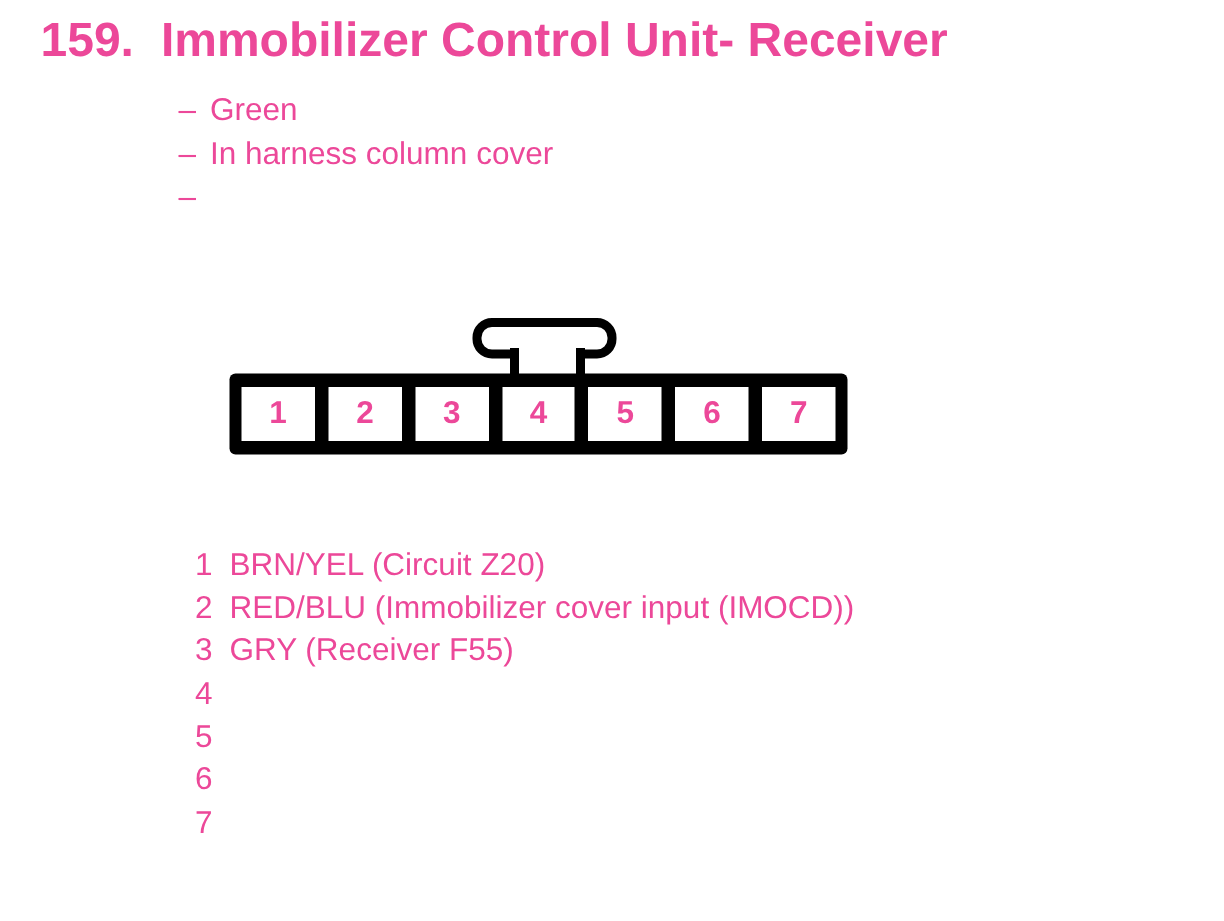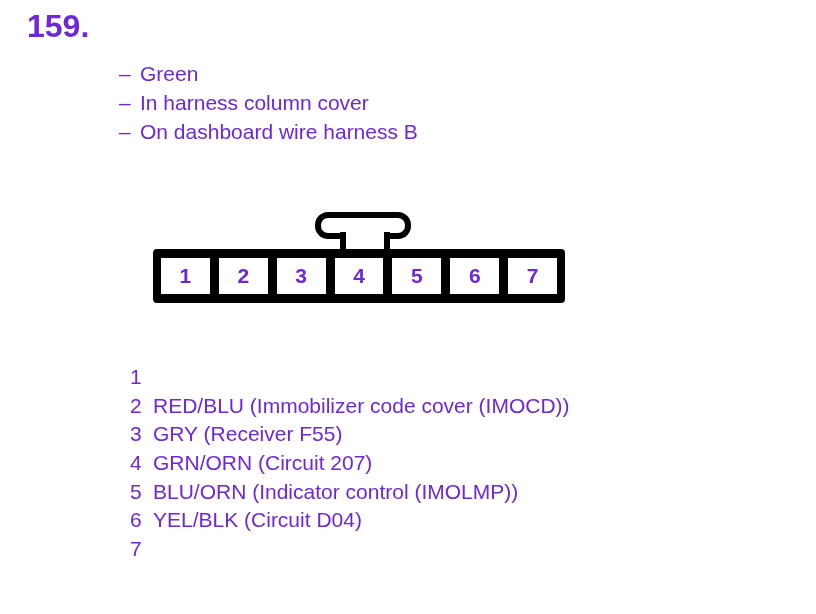--- a/index.html
+++ b/index.html
@@ -2,21 +2,21 @@
 <html><head>
 <meta charset="utf-8">
 <style>
   * { margin: 0; padding: 0; box-sizing: border-box; }
   html, body { background: #ffffff; }
   .page {
     position: relative;
     width: 816px;
     height: 614px;
     background: #ffffff;
-    color: #6d28d9;
+    color: #ec4899;
     font-family: "Liberation Sans", sans-serif;
     overflow: hidden;
     border-radius: 18px;
   }
 
   
   .title-row {
     position: absolute;
     left: 27px;
     top: 8px;
@@ -97,73 +97,71 @@
   .legend-row { display: flex; height: 28.6px; align-items: center; white-space: nowrap; }
   .legend-num { width: 23px; }
 </style>
 </head>
 <body>
 
 <div class="page">
 
   <div class="title-row">
     <span>159.</span>
+    <span>Immobilizer Control Unit- Receiver</span>
   </div>
 
   <div class="notes">
     <div class="note-row">
       <span class="note-dash">–</span>
       <span>Green</span>
     </div>
     <div class="note-row">
       <span class="note-dash">–</span>
       <span>In harness column cover</span>
     </div>
     <div class="note-row">
       <span class="note-dash">–</span>
-      <span>On dashboard wire harness B</span>
     </div>
   </div>
 
   <div class="connector">
     <div class="tab-pill"></div>
     <div class="tab-stem"></div>
     <div class="shell">
       <div class="pin-cell">1</div>
       <div class="pin-cell">2</div>
       <div class="pin-cell">3</div>
       <div class="pin-cell">4</div>
       <div class="pin-cell">5</div>
       <div class="pin-cell">6</div>
       <div class="pin-cell">7</div>
     </div>
   </div>
 
   <div class="legend">
     <div class="legend-row">
       <span class="legend-num">1</span>
+      <span>BRN/YEL (Circuit Z20)</span>
     </div>
     <div class="legend-row">
       <span class="legend-num">2</span>
-      <span>RED/BLU (Immobilizer code cover (IMOCD))</span>
+      <span>RED/BLU (Immobilizer cover input (IMOCD))</span>
     </div>
     <div class="legend-row">
       <span class="legend-num">3</span>
       <span>GRY (Receiver F55)</span>
     </div>
     <div class="legend-row">
       <span class="legend-num">4</span>
-      <span>GRN/ORN (Circuit 207)</span>
     </div>
     <div class="legend-row">
       <span class="legend-num">5</span>
-      <span>BLU/ORN (Indicator control (IMOLMP))</span>
     </div>
     <div class="legend-row">
       <span class="legend-num">6</span>
-      <span>YEL/BLK (Circuit D04)</span>
     </div>
     <div class="legend-row">
       <span class="legend-num">7</span>
     </div>
   </div>
 
 </div>
 
 </body></html>

